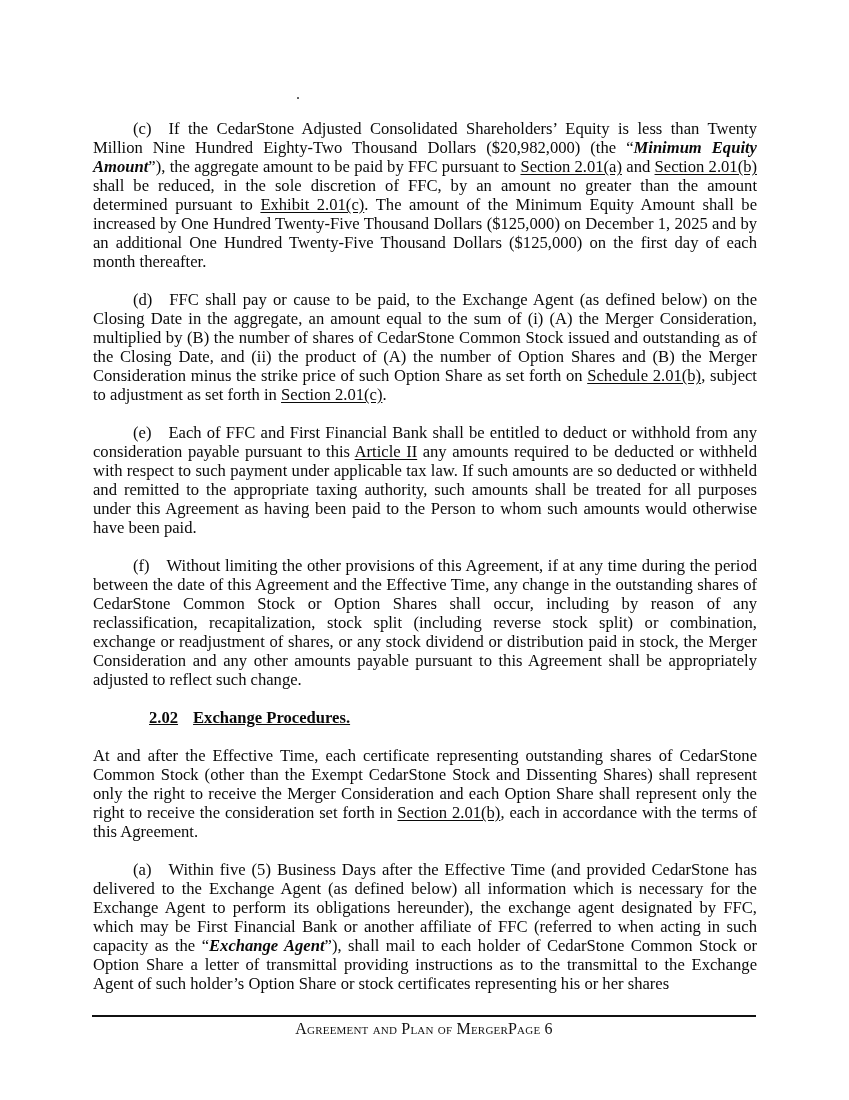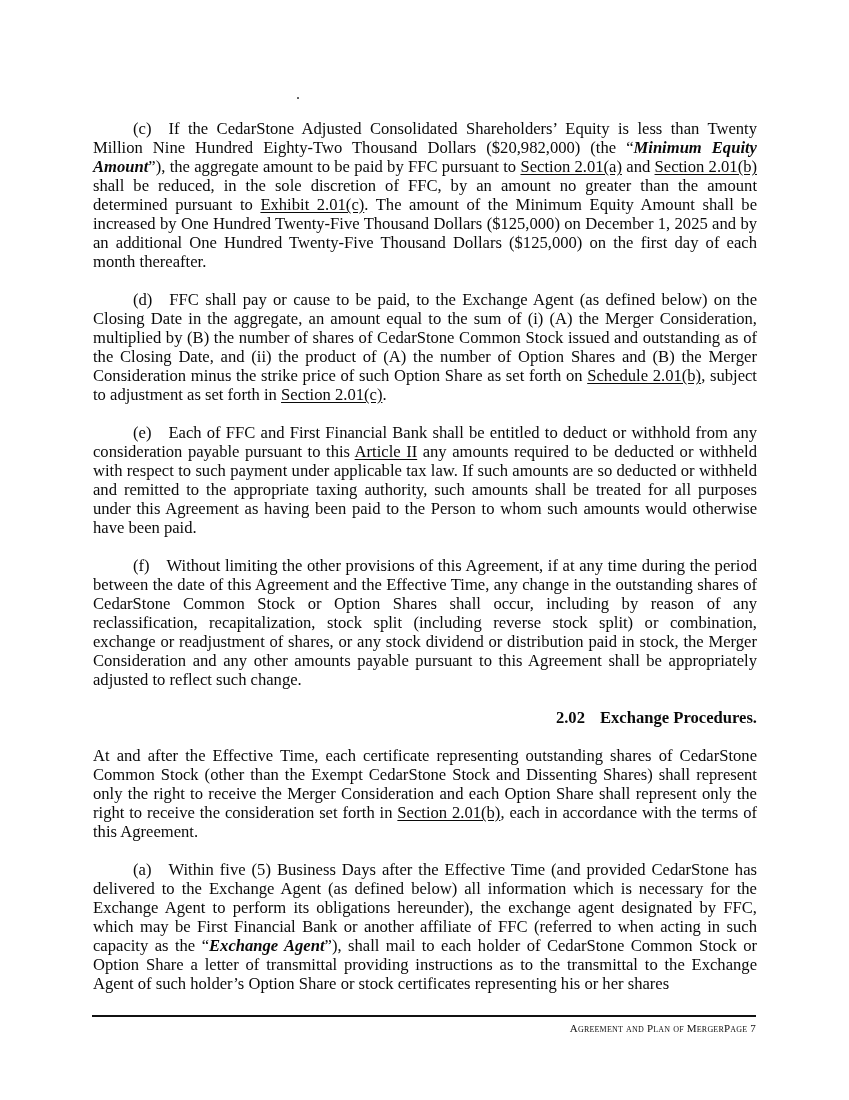--- a/index.html
+++ b/index.html
@@ -24,21 +24,22 @@
   }
   p.para {
     margin: 0 0 19px 0;
     font-size: 16.6px;
     line-height: 19px;
     text-align: justify;
     color: #0a0a0a;
   }
   p.para.heading {
     font-weight: bold;
-    text-align: right;
+    text-align: left;
+    text-decoration: underline;
   }
   .tab-indent { display: inline-block; width: 40px; }
   .tab-gap { display: inline-block; width: 17px; }
   .tab-indent-h { display: inline-block; width: 56px; }
   .tab-gap-h { display: inline-block; width: 15px; }
   .r-italic { }
   .r-bolditalic { font-style: italic; font-weight: bold; }
   .r-underline { text-decoration: underline; text-underline-offset: 2px; }
   .stray-mark {
     position: absolute;
@@ -49,23 +50,23 @@
     color: #333333;
   }
   .footer {
     position: absolute;
     left: 92px;
     top: 1015px;
     width: 664px;
     border-top: 2px solid #111111;
     padding-top: 4px;
     display: flex;
-    justify-content: flex-end;
+    justify-content: center;
     font-variant: small-caps;
-    font-size: 11px;
+    font-size: 16px;
     line-height: 15px;
     letter-spacing: 0.2px;
     color: #111111;
   }
 </style>
 </head>
 <body>
 
 <div class="page">
 
@@ -76,16 +77,16 @@
       <p class="para"><span class="tab-indent"></span><span>(d)</span><span class="tab-gap"></span><span>FFC shall pay or cause to be paid, to the Exchange Agent (as defined below) on the Closing Date in the aggregate, an amount equal to the sum of (i) (A) the Merger Consideration, </span><span class="r-italic">multiplied by</span><span> (B) the number of shares of CedarStone Common Stock issued and outstanding as of the Closing Date, and (ii) the product of (A) the number of Option Shares and (B) the Merger Consideration </span><span class="r-italic">minus</span><span> the strike price of such Option Share as set forth on </span><span class="r-underline">Schedule 2.01(b)</span><span>, subject to adjustment as set forth in </span><span class="r-underline">Section 2.01(c)</span><span>.</span></p>
       <p class="para"><span class="tab-indent"></span><span>(e)</span><span class="tab-gap"></span><span>Each of FFC and First Financial Bank shall be entitled to deduct or withhold from any consideration payable pursuant to this </span><span class="r-underline">Article II</span><span> any amounts required to be deducted or withheld with respect to such payment under applicable tax law. If such amounts are so deducted or withheld and remitted to the appropriate taxing authority, such amounts shall be treated for all purposes under this Agreement as having been paid to the Person to whom such amounts would otherwise have been paid.</span></p>
       <p class="para"><span class="tab-indent"></span><span>(f)</span><span class="tab-gap"></span><span>Without limiting the other provisions of this Agreement, if at any time during the period between the date of this Agreement and the Effective Time, any change in the outstanding shares of CedarStone Common Stock or Option Shares shall occur, including by reason of any reclassification, recapitalization, stock split (including reverse stock split) or combination, exchange or readjustment of shares, or any stock dividend or distribution paid in stock, the Merger Consideration and any other amounts payable pursuant to this Agreement shall be appropriately adjusted to reflect such change.</span></p>
       <p class="para heading"><span class="tab-indent-h"></span><span>2.02</span><span class="tab-gap-h"></span><span>Exchange Procedures.</span></p>
       <p class="para"><span>At and after the Effective Time, each certificate representing outstanding shares of CedarStone Common Stock (other than the Exempt CedarStone Stock and Dissenting Shares) shall represent only the right to receive the Merger Consideration and each Option Share shall represent only the right to receive the consideration set forth in </span><span class="r-underline">Section 2.01(b)</span><span>, each in accordance with the terms of this Agreement.</span></p>
       <p class="para"><span class="tab-indent"></span><span>(a)</span><span class="tab-gap"></span><span>Within five (5) Business Days after the Effective Time (and provided CedarStone has delivered to the Exchange Agent (as defined below) all information which is necessary for the Exchange Agent to perform its obligations hereunder), the exchange agent designated by FFC, which may be First Financial Bank or another affiliate of FFC (referred to when acting in such capacity as the “</span><span class="r-bolditalic">Exchange Agent</span><span>”), shall mail to each holder of CedarStone Common Stock or Option Share a letter of transmittal providing instructions as to the transmittal to the Exchange Agent of such holder’s Option Share or stock certificates representing his or her shares</span></p>
     </div>
 
   <div class="footer">
     <span>Agreement and Plan of Merger</span>
-    <span>Page 7</span>
+    <span>Page 6</span>
   </div>
 
 </div>
 
 </body></html>

